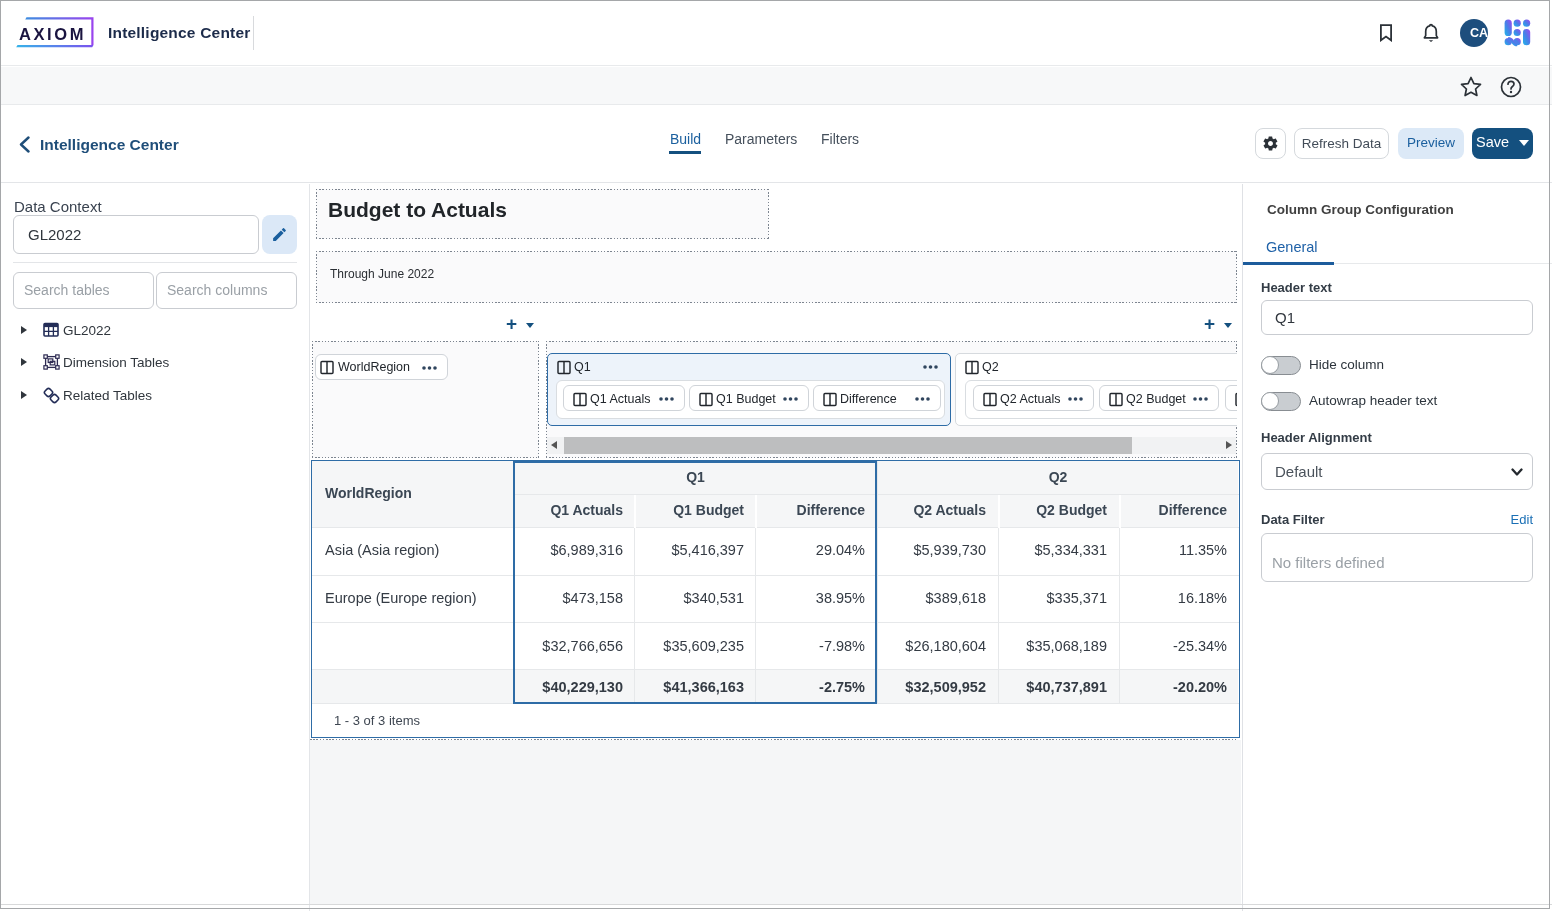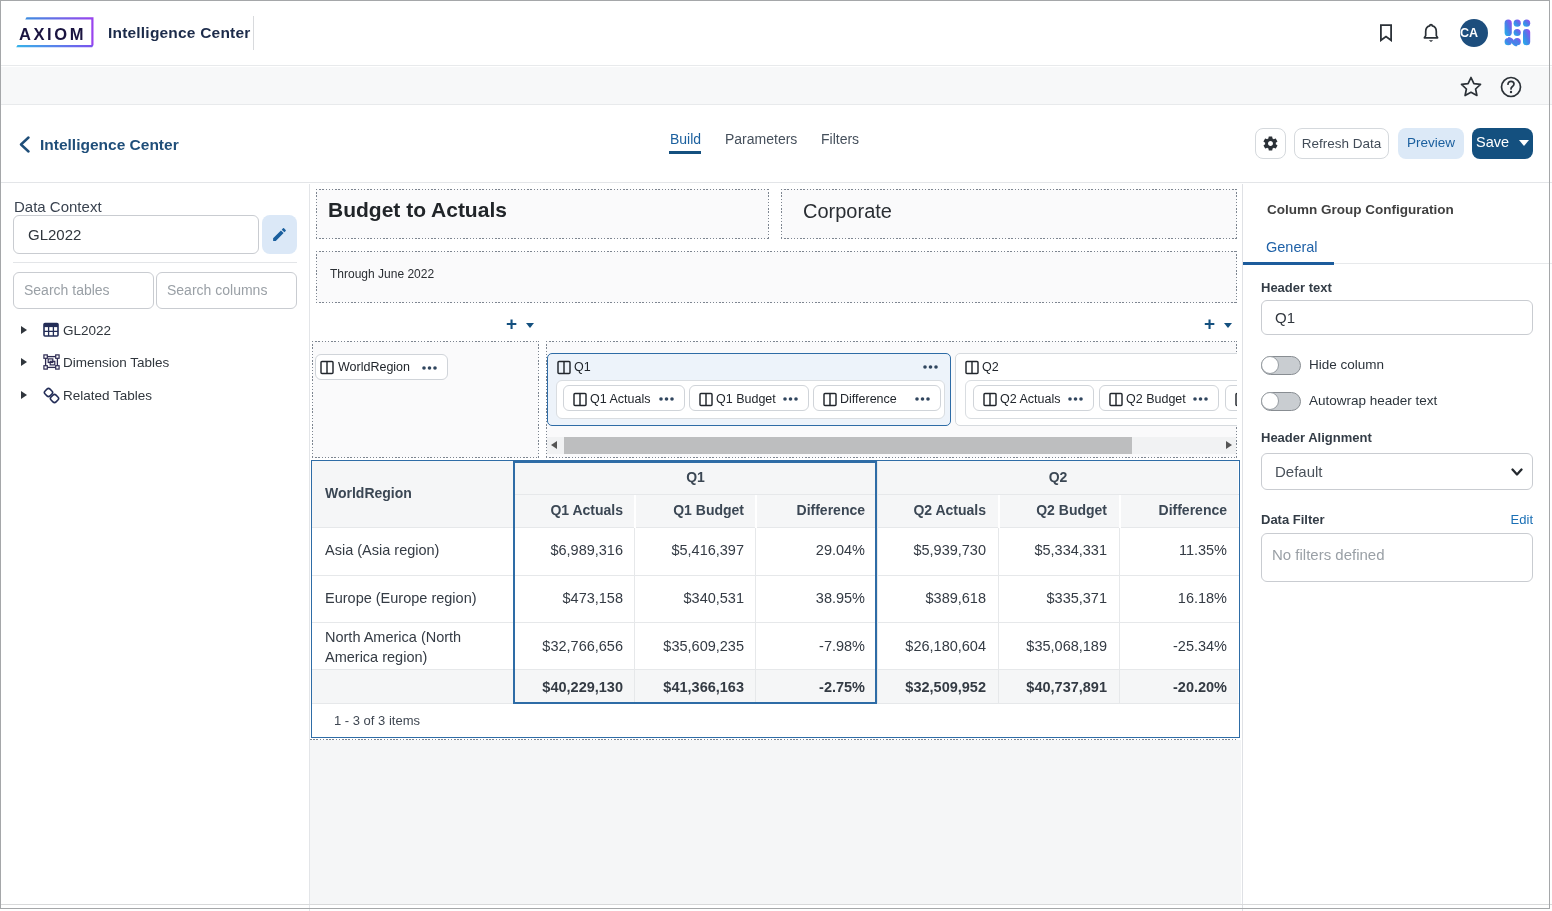--- a/index.html
+++ b/index.html
@@ -3,21 +3,21 @@
 <meta charset="utf-8">
 <style>
 * { margin:0; padding:0; box-sizing:border-box; }
 html,body { width:1552px; height:911px; font-family:"Liberation Sans", sans-serif; background:#fff; overflow:hidden; }
 body { position:relative; }
 
 
 #top1 { position:absolute; left:0; top:0; width:1552px; height:66px; background:#fff; border-bottom:1px solid #e8eaec; }
 #appname { position:absolute; left:108px; top:0; height:66px; line-height:66px; font-size:15.5px; font-weight:700; color:#1c2b4a; letter-spacing:0.2px; }
 #vdiv1 { position:absolute; left:253px; top:16px; height:34px; width:1px; background:#d8dadd; }
-#avatar { position:absolute; left:1460px; top:19px; width:28px; height:28px; border-radius:50%; background:#1d4e7d; color:#fff; font-size:12.5px; font-weight:700; text-align:left; line-height:28px; }
+#avatar { position:absolute; left:1460px; top:19px; width:28px; height:28px; border-radius:50%; background:#1d4e7d; color:#fff; font-size:12.5px; font-weight:700; text-align:right; line-height:28px; }
 
 
 #top2 { position:absolute; left:0; top:67px; width:1552px; height:38px; background:#f7f8f9; border-bottom:1px solid #e8eaec; }
 
 
 #top3 { position:absolute; left:0; top:106px; width:1552px; height:77px; background:#fff; border-bottom:1px solid #e3e5e8; }
 #backtitle { position:absolute; left:40px; top:30px; font-size:15.5px; font-weight:700; color:#1f4e79; }
 #backchev { position:absolute; left:18px; top:30px; }
 .tab { position:absolute; top:25px; font-size:14px; color:#46505c; }
 #tab-build { left:670px; color:#1a5f9e; }
@@ -228,23 +228,20 @@
       <rect x="12.7" y="11.7" width="3.4" height="3.4" fill="#fff" stroke="#2d2a52" stroke-width="1.2"></rect>
     </svg>
     <div class="tr-label">Dimension Tables</div>
     </div>
 </div>
 
 <div id="canvas">
   <div class="dash" id="box-title">
       <div id="t-title">Budget to Actuals</div>
     </div>
-  <div class="dash" id="box-corp">
-      <div id="t-corp">Corporate</div>
-    </div>
   <div class="dash" id="box-sub">
       <div id="t-sub">Through June 2022</div>
     </div>
   <div class="plusrow" style="left:195px;">+<span class="ptri"></span></div>
   <div class="plusrow" style="left:893px;">+<span class="ptri"></span></div>
   <div class="dash" id="box-rowl"></div>
   <div class="dash" id="box-rowr"></div>
   <div class="chip" style="left:4px; top:170px; width:133px;">
     <svg class="ci" width="14" height="15" viewBox="0 0 14 15">
         <rect x="1" y="1.5" width="12" height="12" rx="1" fill="none" stroke="#21262c" stroke-width="1.45"></rect>
@@ -394,21 +391,20 @@
       <div class="tcell num" style="left:565px; top:81px; width:109px;">$5,939,730</div>
       <div class="tcell num" style="left:686px; top:81px; width:109px;">$5,334,331</div>
       <div class="tcell num" style="left:807px; top:81px; width:108px;">11.35%</div>
       <div class="tcell" style="left:13px; top:129px;">Europe (Europe region)</div>
       <div class="tcell num" style="left:202px; top:129px; width:109px;">$473,158</div>
       <div class="tcell num" style="left:323px; top:129px; width:109px;">$340,531</div>
       <div class="tcell num" style="left:444px; top:129px; width:109px;">38.95%</div>
       <div class="tcell num" style="left:565px; top:129px; width:109px;">$389,618</div>
       <div class="tcell num" style="left:686px; top:129px; width:109px;">$335,371</div>
       <div class="tcell num" style="left:807px; top:129px; width:108px;">16.18%</div>
-      <div class="tcell" style="left:13px; top:166px; width:180px; line-height:20px;">North America (North America region)</div>
       <div class="tcell num" style="left:202px; top:177px; width:109px;">$32,766,656</div>
       <div class="tcell num" style="left:323px; top:177px; width:109px;">$35,609,235</div>
       <div class="tcell num" style="left:444px; top:177px; width:109px;">-7.98%</div>
       <div class="tcell num" style="left:565px; top:177px; width:109px;">$26,180,604</div>
       <div class="tcell num" style="left:686px; top:177px; width:109px;">$35,068,189</div>
       <div class="tcell num" style="left:807px; top:177px; width:108px;">-25.34%</div>
 
       <div class="tcell num" style="left:202px; top:218px; width:109px; font-weight:700;">$40,229,130</div>
       <div class="tcell num" style="left:323px; top:218px; width:109px; font-weight:700;">$41,366,163</div>
       <div class="tcell num" style="left:444px; top:218px; width:109px; font-weight:700;">-2.75%</div>
@@ -433,17 +429,17 @@
   <div class="toggle" style="top:208px;"></div>
     <div class="tog-label" style="top:209px;">Autowrap header text</div>
   <div class="rp-label" style="top:246px;">Header Alignment</div>
   <div class="rp-field" style="top:269px; height:37px; line-height:35px; padding-left:13px; color:#4a525b;">Default
     <svg width="12" height="9" viewBox="0 0 12 9" style="position:absolute; right:9px; top:14px;">
         <path d="M1.5 1.5 L6 6.5 L10.5 1.5" fill="none" stroke="#24292f" stroke-width="2.3" stroke-linecap="round" stroke-linejoin="round"></path>
       </svg>
   </div>
   <div class="rp-label" style="top:328px;">Data Filter</div>
   <div style="position:absolute; right:19px; top:328px; font-size:13px; color:#1a6fb5;">Edit</div>
-  <div class="rp-field" style="top:349px; height:49px; padding:12px 0 0 10px; color:#9aa0a6;">No filters defined</div>
+  <div class="rp-field" style="top:349px; height:49px; padding:20px 0 0 10px; color:#9aa0a6;">No filters defined</div>
 </div>
 
 <div style="position:absolute; left:0; top:904px; width:1552px; height:1px; background:#d8d9da; z-index:50;"></div>
 <div id="border-overlay"></div>
 
 </body></html>

